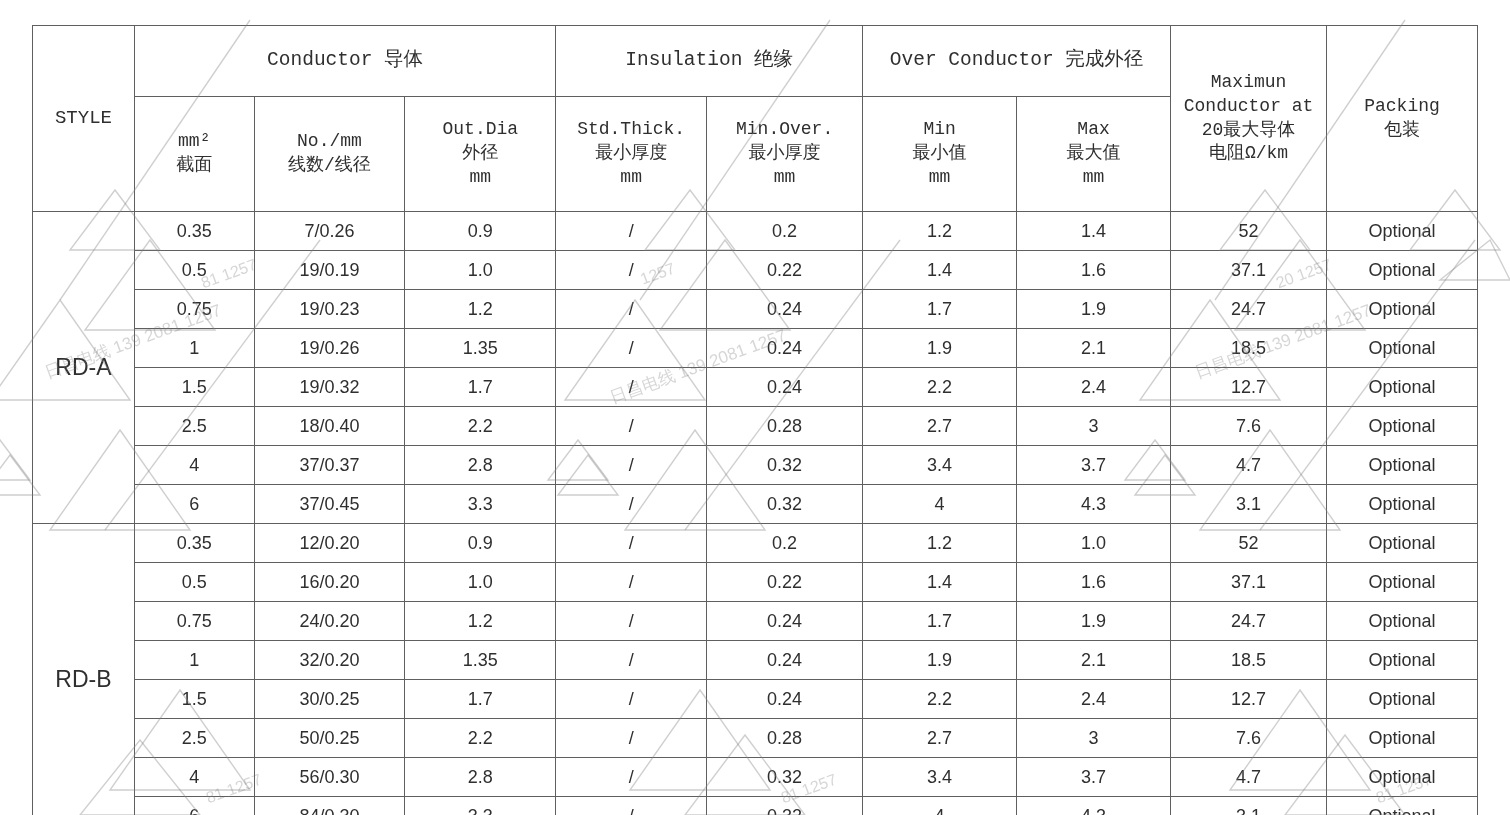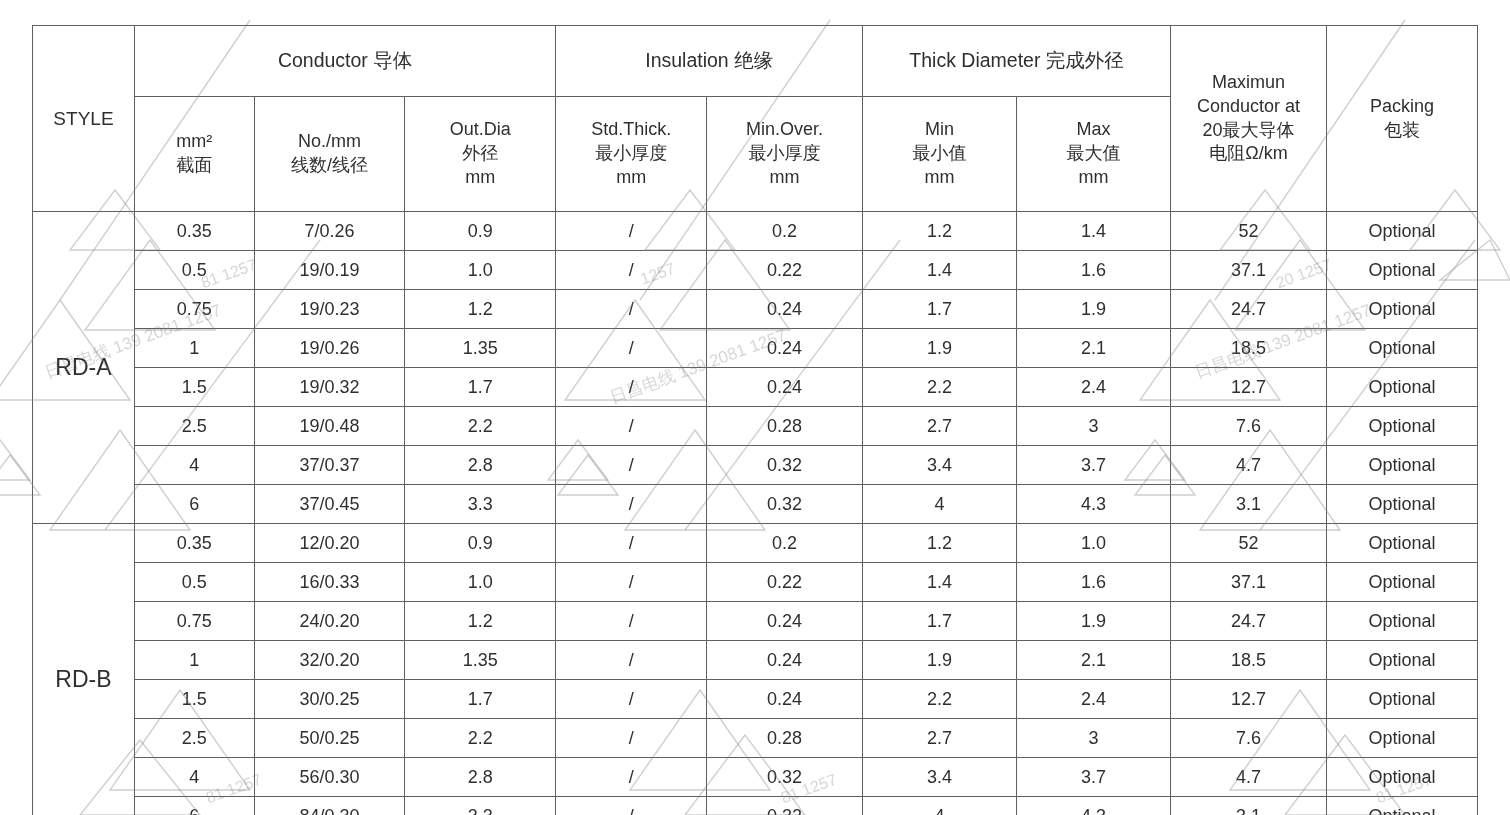--- a/index.html
+++ b/index.html
@@ -57,20 +57,21 @@
     text-align: center;
     vertical-align: middle;
     font-weight: normal;
     color: #2f2f2f;
     background: transparent;
   }
   thead th {
     font-size: 19px;
     line-height: 1.32;
     padding: 8px 4px;
+    font-family: Liberation Mono, monospace;
   }
   thead th.grouphdr {
     font-size: 19.5px;
     height: 54px;
   }
   thead th.subhdr {
     height: 98px;
     font-size: 18px;
   }
   thead th.style-col {
@@ -156,21 +157,21 @@
       <col style="width:148px">
       <col style="width:148px">
       <col style="width:150px">
       <col style="width:145px">
     </colgroup>
     <thead>
       <tr>
         <th class="style-col" rowspan="2">STYLE</th>
         <th class="grouphdr" colspan="3">Conductor 导体</th>
         <th class="grouphdr" colspan="2">Insulation 绝缘</th>
-        <th class="grouphdr" colspan="2">Thick Diameter 完成外径</th>
+        <th class="grouphdr" colspan="2">Over Conductor 完成外径</th>
         <th class="subhdr" rowspan="2">
           <span class="hdr-line">Maximun</span>
           <span class="hdr-line">Conductor at</span>
           <span class="hdr-line">20最大导体</span>
           <span class="hdr-line">电阻Ω/km</span>
         </th>
         <th class="subhdr" rowspan="2">
           <span class="hdr-line">Packing</span>
           <span class="hdr-line">包装</span>
         </th>
@@ -263,21 +264,21 @@
           <td>1.7</td>
           <td>/</td>
           <td>0.24</td>
           <td>2.2</td>
           <td>2.4</td>
           <td>12.7</td>
           <td>Optional</td>
         </tr>
         <tr>
           <td>2.5</td>
-          <td>19/0.48</td>
+          <td>18/0.40</td>
           <td>2.2</td>
           <td>/</td>
           <td>0.28</td>
           <td>2.7</td>
           <td>3</td>
           <td>7.6</td>
           <td>Optional</td>
         </tr>
         <tr>
           <td>4</td>
@@ -308,21 +309,21 @@
           <td>0.9</td>
           <td>/</td>
           <td>0.2</td>
           <td>1.2</td>
           <td>1.0</td>
           <td>52</td>
           <td>Optional</td>
         </tr>
         <tr>
           <td>0.5</td>
-          <td>16/0.33</td>
+          <td>16/0.20</td>
           <td>1.0</td>
           <td>/</td>
           <td>0.22</td>
           <td>1.4</td>
           <td>1.6</td>
           <td>37.1</td>
           <td>Optional</td>
         </tr>
         <tr>
           <td>0.75</td>

